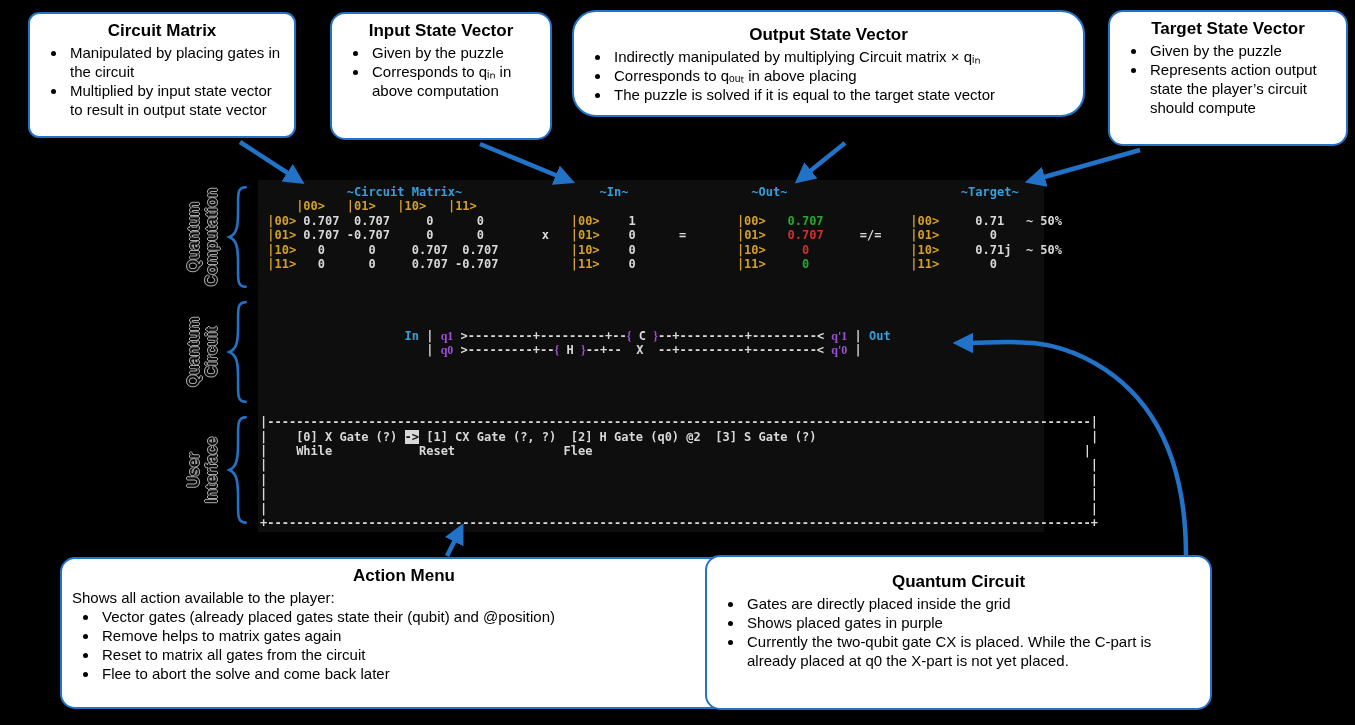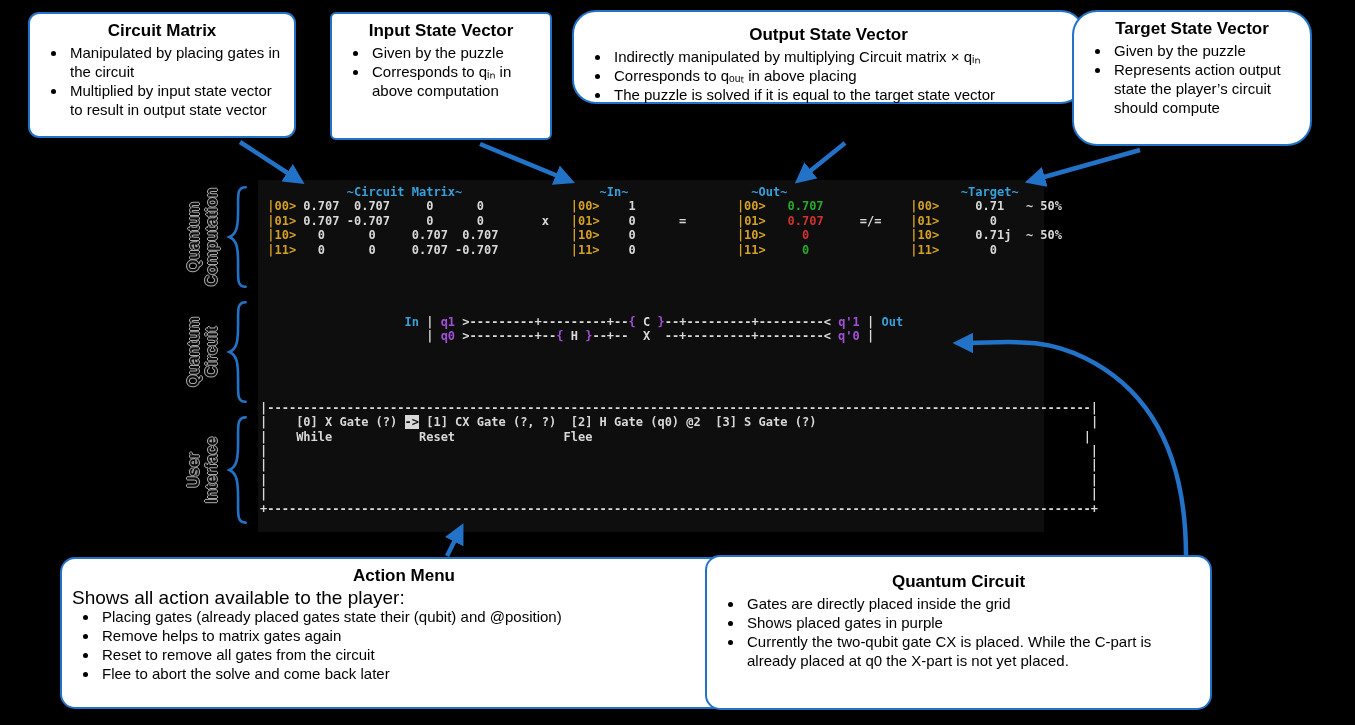--- a/index.html
+++ b/index.html
@@ -2,51 +2,52 @@
 <html><head>
 <meta charset="utf-8">
 <style>
   html,body{margin:0;padding:0;background:#000;}
   body{position:relative;width:1355px;height:725px;overflow:hidden;font-family:"Liberation Sans",sans-serif;}
 
   
   .callout{position:absolute;background:#ffffff;border:2.5px solid #2273c8;border-radius:15px;
            color:#000;box-sizing:border-box;padding:4px 10px 6px 10px;z-index:5;}
   .callout h3{margin:3px 0 2px 0;text-align:center;font-size:17px;line-height:20px;font-weight:bold;}
-  .callout .intro{margin:0;font-size:19px;line-height:19px;}
+  .callout .intro{margin:0;font-size:15px;line-height:19px;}
   .callout ul{margin:0;padding-left:27px;font-size:15px;line-height:19px;}
   .callout ul li{padding-left:3px;margin:0;}
 
   
   .terminal{position:absolute;left:258px;top:180px;width:786px;height:352px;background:#0e0e0e;
             font-family:"DejaVu Sans Mono",monospace;font-size:12px;line-height:14.4px;
             font-weight:bold;padding:5px 2px 0 2px;box-sizing:border-box;z-index:1;}
   .tline{white-space:pre;height:14.4px;}
   .cb{color:#35a0dc;} 
   .cg{color:#d4a024;} 
   .cw{color:#d8d8d8;} 
   .cG{color:#27a82c;} 
   .cr{color:#d22f2f;} 
-  .cp{color:#a04fd6;} 
+  .cp{color:#a04fd6;font-family:Liberation Serif, serif;} 
   .ci{background:#d8d8d8;color:#111;} 
 
   
   .rot{position:absolute;width:105px;height:44px;transform:rotate(-90deg);
        display:flex;flex-direction:column;justify-content:center;text-align:center;
        font-weight:bold;font-size:16px;line-height:18px;color:#0d0d0d;
        text-shadow:-1px 0 0 #a9a9a9,1px 0 0 #a9a9a9,0 -1px 0 #a9a9a9,0 1px 0 #a9a9a9;z-index:2;}
   .brace{position:absolute;z-index:2;}
 
   svg.overlay{position:absolute;left:0;top:0;z-index:4;pointer-events:none;}
 </style>
 </head>
 <body>
 
 <div class="terminal">
     <div class="tline"><span class="cw">            </span><span class="cb">~Circuit Matrix~</span><span class="cw">                   </span><span class="cb">~In~</span><span class="cw">                 </span><span class="cb">~Out~</span><span class="cw">                        </span><span class="cb">~Target~</span></div>
+    <div class="tline"><span class="cw">     </span><span class="cg">|00&gt;</span><span class="cw">   </span><span class="cg">|01&gt;</span><span class="cw">   </span><span class="cg">|10&gt;</span><span class="cw">   </span><span class="cg">|11&gt;</span></div>
     <div class="tline"><span class="cw"> </span><span class="cg">|00&gt;</span><span class="cw"> 0.707  0.707     0      0</span><span class="cw">            </span><span class="cg">|00&gt;</span><span class="cw">    1</span><span class="cw">              </span><span class="cg">|00&gt;</span><span class="cG">   0.707</span><span class="cw">            </span><span class="cg">|00&gt;</span><span class="cw">     0.71   ~ 50%</span></div>
     <div class="tline"><span class="cw"> </span><span class="cg">|01&gt;</span><span class="cw"> 0.707 -0.707     0      0</span><span class="cw">        x</span><span class="cw">   </span><span class="cg">|01&gt;</span><span class="cw">    0</span><span class="cw">      </span><span class="cw">=</span><span class="cw">       </span><span class="cg">|01&gt;</span><span class="cr">   0.707</span><span class="cw">     </span><span class="cw">=/=</span><span class="cw">    </span><span class="cg">|01&gt;</span><span class="cw">       0</span></div>
     <div class="tline"><span class="cw"> </span><span class="cg">|10&gt;</span><span class="cw">   0      0     0.707  0.707</span><span class="cw">          </span><span class="cg">|10&gt;</span><span class="cw">    0</span><span class="cw">              </span><span class="cg">|10&gt;</span><span class="cr">     0</span><span class="cw">              </span><span class="cg">|10&gt;</span><span class="cw">     0.71j  ~ 50%</span></div>
     <div class="tline"><span class="cw"> </span><span class="cg">|11&gt;</span><span class="cw">   0      0     0.707 -0.707</span><span class="cw">          </span><span class="cg">|11&gt;</span><span class="cw">    0</span><span class="cw">              </span><span class="cg">|11&gt;</span><span class="cG">     0</span><span class="cw">              </span><span class="cg">|11&gt;</span><span class="cw">       0</span></div>
     <div class="tline"></div>
     <div class="tline"></div>
     <div class="tline"></div>
     <div class="tline"></div>
     <div class="tline"><span class="cw">                    </span><span class="cb">In</span><span class="cw"> | </span><span class="cp">q1</span><span class="cw"> &gt;</span><span class="cw">---------</span><span class="cw">+</span><span class="cw">---------</span><span class="cw">+--</span><span class="cp">{</span><span class="cw"> C </span><span class="cp">}</span><span class="cw">--+</span><span class="cw">---------</span><span class="cw">+</span><span class="cw">---------</span><span class="cw">&lt; </span><span class="cp">q'1</span><span class="cw"> | </span><span class="cb">Out</span></div>
     <div class="tline"><span class="cw">                    </span><span class="cw">   | </span><span class="cp">q0</span><span class="cw"> &gt;</span><span class="cw">---------</span><span class="cw">+--</span><span class="cp">{</span><span class="cw"> H </span><span class="cp">}</span><span class="cw">--+--  X  --+</span><span class="cw">---------</span><span class="cw">+</span><span class="cw">---------</span><span class="cw">&lt; </span><span class="cp">q'0</span><span class="cw"> |</span></div>
@@ -102,52 +103,52 @@
 </svg>
 
 <div class="callout" style="left:28px;top:12px;width:268px;height:126px;border-radius:11px;">
   <h3>Circuit Matrix</h3>
   <ul>
       <li>Manipulated by placing gates in the circuit</li>
       <li>Multiplied by input state vector to result in output state vector</li>
     </ul>
 </div>
 
-<div class="callout" style="left:330px;top:12px;width:222px;height:128px;border-radius:6px;">
+<div class="callout" style="left:330px;top:12px;width:222px;height:128px;">
   <h3>Input State Vector</h3>
   <ul>
       <li>Given by the puzzle</li>
       <li>Corresponds to qᵢₙ in above computation</li>
     </ul>
 </div>
 
-<div class="callout" style="left:572px;top:10px;width:513px;height:94px;padding-top:10px;border-radius:24px;">
+<div class="callout" style="left:572px;top:10px;width:513px;height:107px;padding-top:10px;border-radius:24px;">
   <h3>Output State Vector</h3>
   <ul>
       <li>Indirectly manipulated by multiplying Circuit matrix × qᵢₙ</li>
       <li>Corresponds to qₒᵤₜ in above placing</li>
       <li>The puzzle is solved if it is equal to the target state vector</li>
     </ul>
 </div>
 
-<div class="callout" style="left:1072px;top:10px;width:240px;height:136px;border-radius:25px;">
+<div class="callout" style="left:1108px;top:10px;width:240px;height:136px;">
   <h3>Target State Vector</h3>
   <ul>
       <li>Given by the puzzle</li>
       <li>Represents action output state the player’s circuit should compute</li>
     </ul>
 </div>
 
 <div class="callout" style="left:60px;top:557px;width:688px;height:152px;">
   <h3>Action Menu</h3>
   <p class="intro">Shows all action available to the player:</p>
   <ul>
-      <li>Placing gates (already placed gates state their (qubit) and @position)</li>
+      <li>Vector gates (already placed gates state their (qubit) and @position)</li>
       <li>Remove helps to matrix gates again</li>
-      <li>Reset to remove all gates from the circuit</li>
+      <li>Reset to matrix all gates from the circuit</li>
       <li>Flee to abort the solve and come back later</li>
     </ul>
 </div>
 
 <div class="callout" style="left:705px;top:555px;width:507px;height:155px;padding-top:12px;">
   <h3>Quantum Circuit</h3>
   <ul>
       <li>Gates are directly placed inside the grid</li>
       <li>Shows placed gates in purple</li>
       <li>Currently the two-qubit gate CX is placed. While the C-part is already placed at q0 the X-part is not yet placed.</li>

